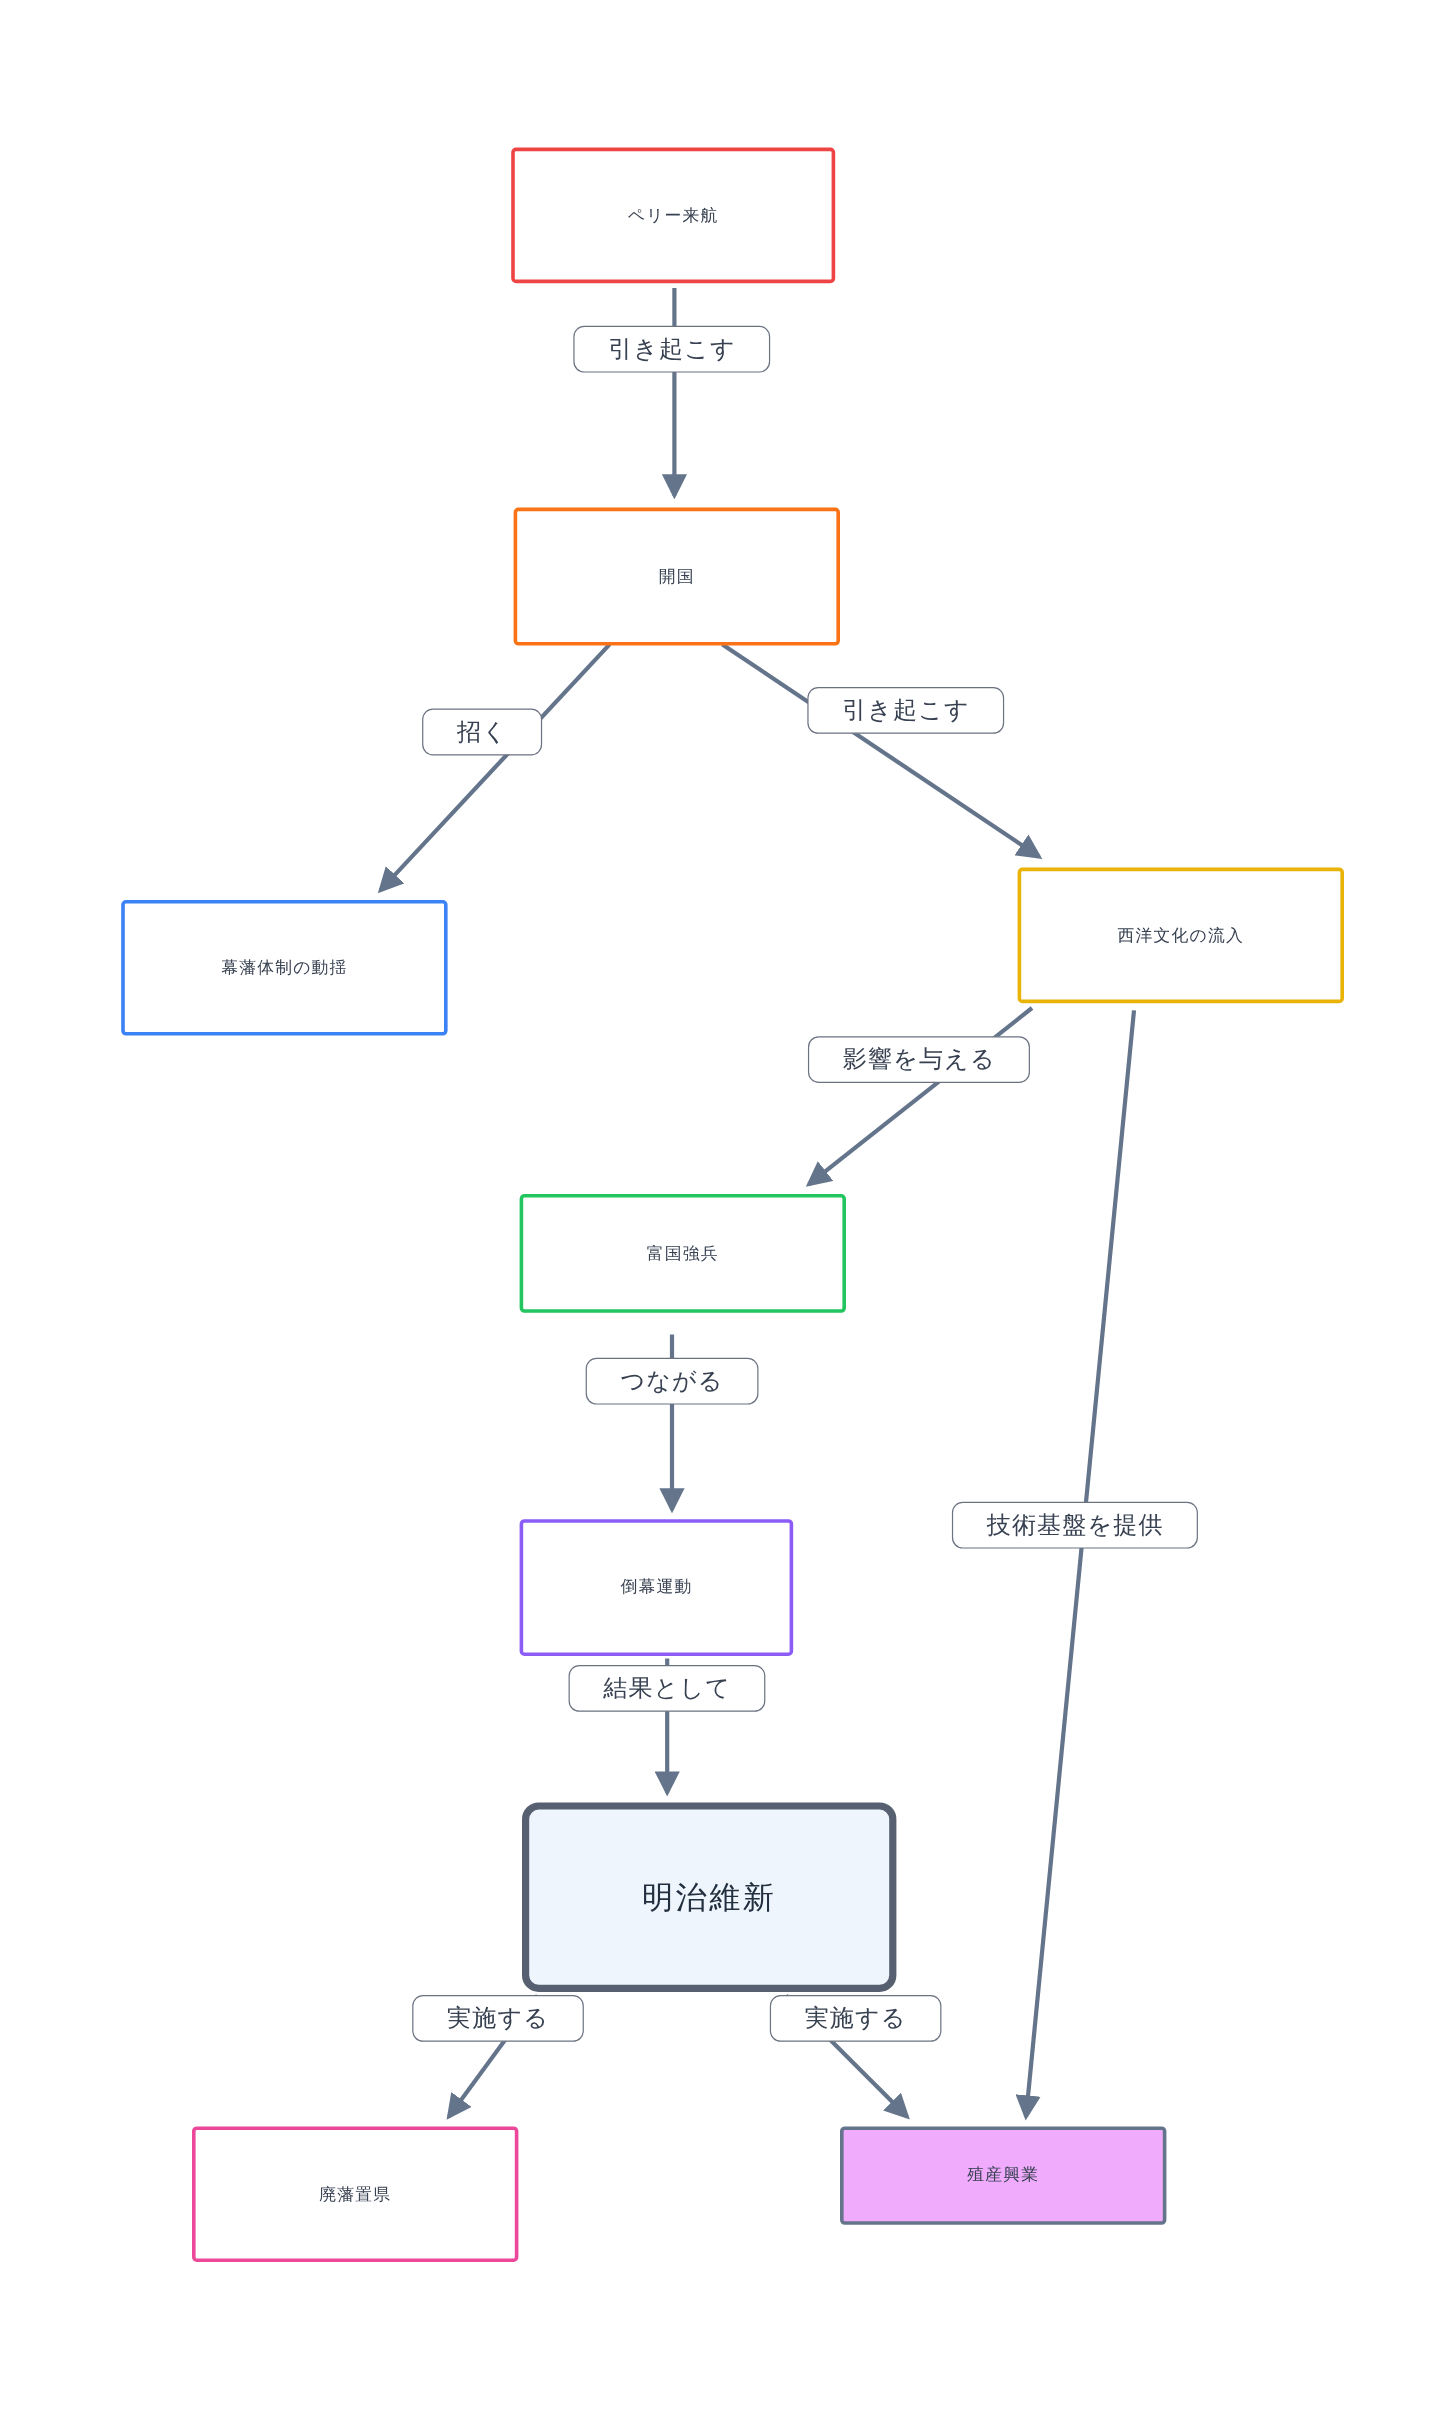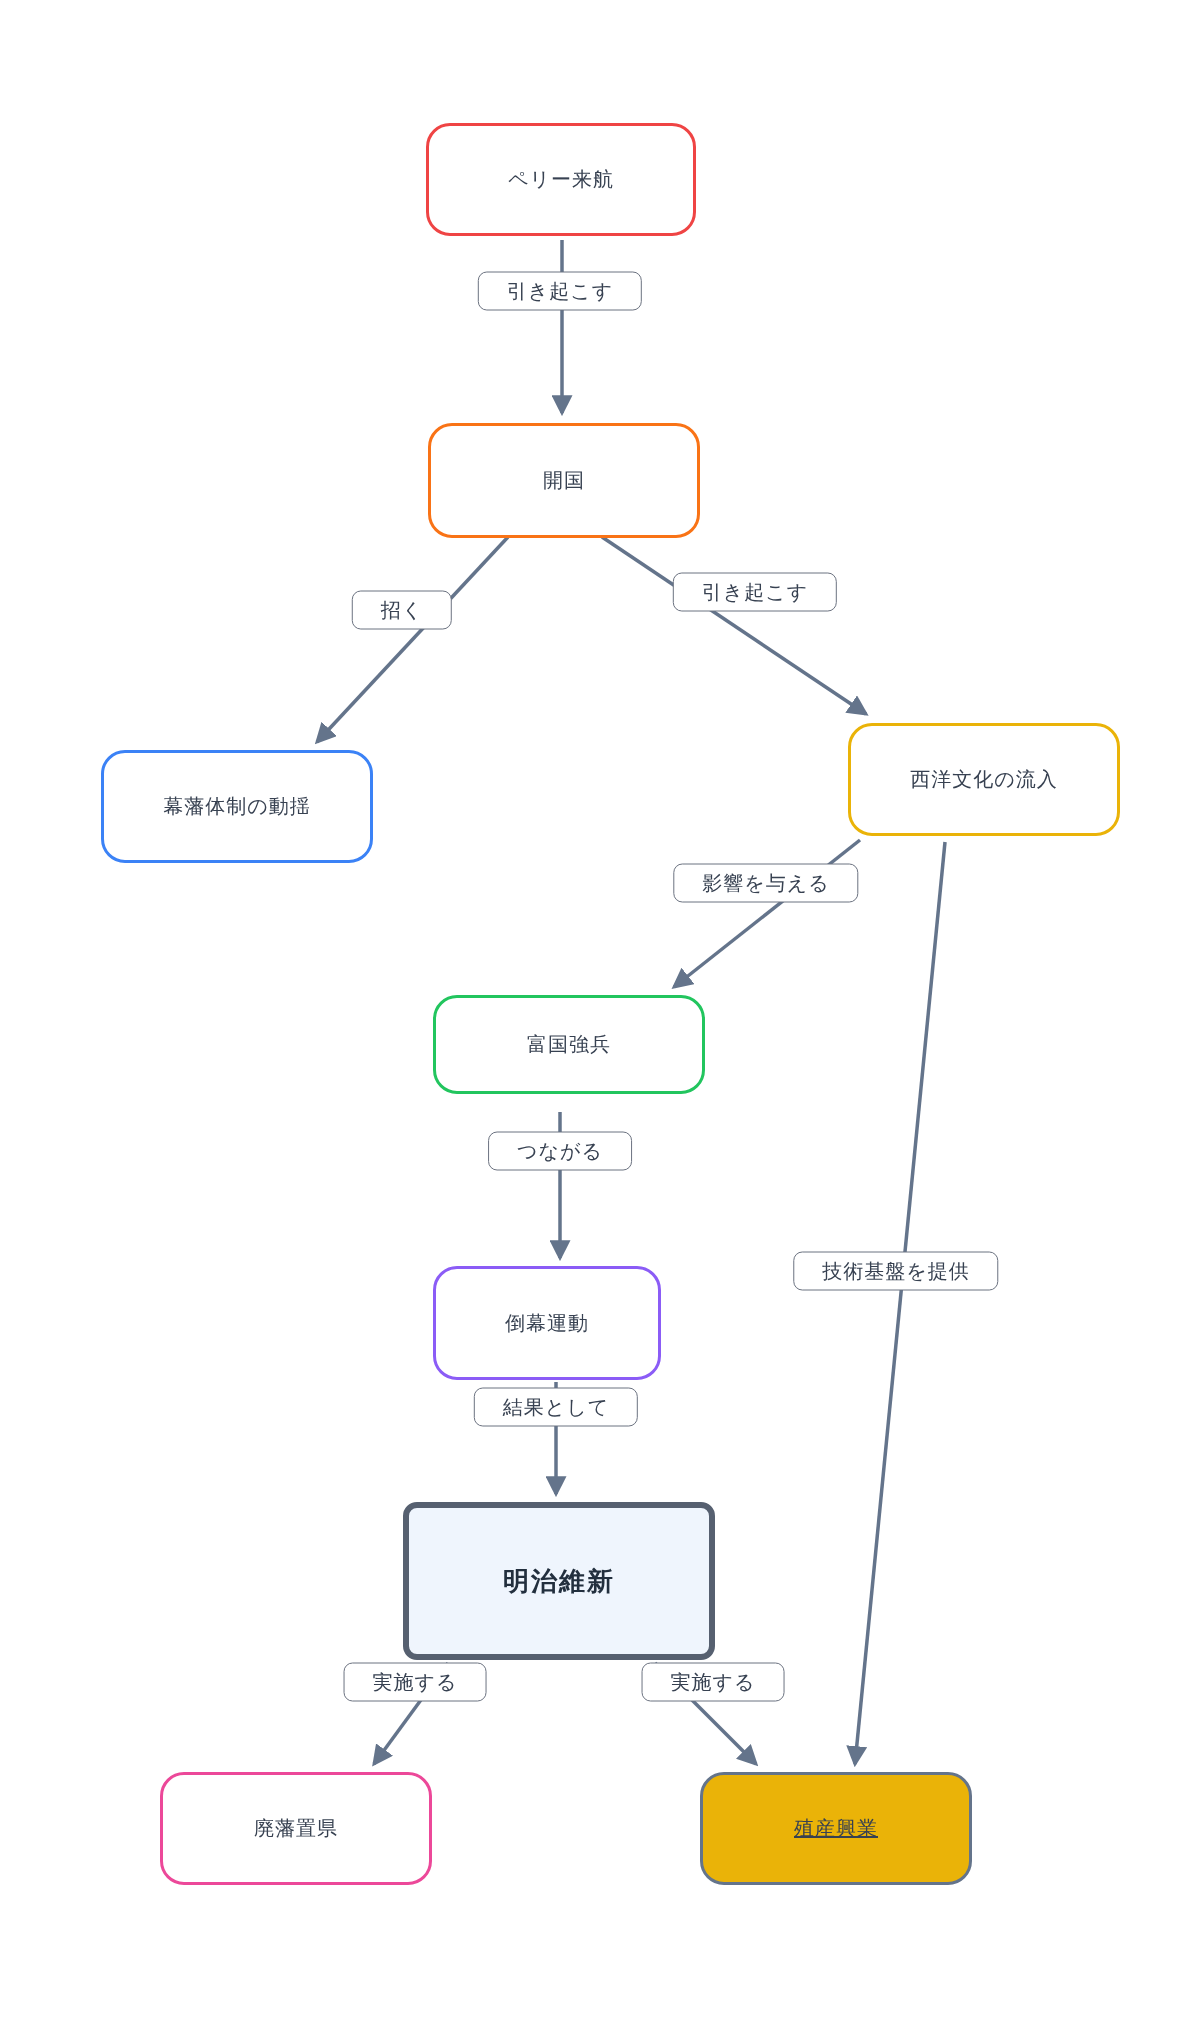--- a/index.html
+++ b/index.html
@@ -20,35 +20,36 @@
     left: 0;
     top: 0;
     width: 1200px;
     height: 2018px;
   }
   .node {
     position: absolute;
     box-sizing: border-box;
     background: #ffffff;
     border: 3.5px solid #64748b;
-    border-radius: 24px;
+    border-radius: 4px;
     display: flex;
     align-items: center;
     justify-content: center;
     color: #374151;
-    font-size: 20px;
+    font-size: 14px;
     letter-spacing: 1px;
   }
   .node.emphasis {
     border-width: 6px;
     border-radius: 14px;
     font-size: 26px;
-    font-weight: bold;
+    font-weight: normal;
     color: #222f3e;
     letter-spacing: 2px;
+    margin-left: 32px;
   }
   .edge-label {
     position: absolute;
     transform: translate(-50%, -50%);
     box-sizing: border-box;
     background: #ffffff;
     border: 1.5px solid #6b7280;
     border-radius: 9px;
     padding: 5px 28px;
     color: #374151;
@@ -107,21 +108,21 @@
   </div>
 
   <div class="node emphasis" style="left: 403px; top: 1502px; width: 312px; height: 158px; border-color: rgb(86, 96, 112); background-color: rgb(239, 245, 253);">
     <span>明治維新</span>
   </div>
 
   <div class="node" style="left: 160px; top: 1772px; width: 272px; height: 113px; border-color: rgb(236, 72, 153); background-color: rgb(255, 255, 255);">
     <span>廃藩置県</span>
   </div>
 
-  <div class="node" style="left: 700px; top: 1772px; width: 272px; height: 113px; border-color: rgb(100, 116, 139); background-color: #eab308; text-decoration: underline;">
+  <div class="node" style="left: 700px; top: 1772px; width: 272px; height: 82px; border-color: rgb(100, 116, 139); background-color: #f0abfc;">
     <span>殖産興業</span>
   </div>
 
   <div class="edge-label" style="left:560px; top:291px;">引き起こす</div>
 
   <div class="edge-label" style="left:402px; top:610px;">招く</div>
 
   <div class="edge-label" style="left:755px; top:592px;">引き起こす</div>
 
   <div class="edge-label" style="left:766px; top:883px;">影響を与える</div>

